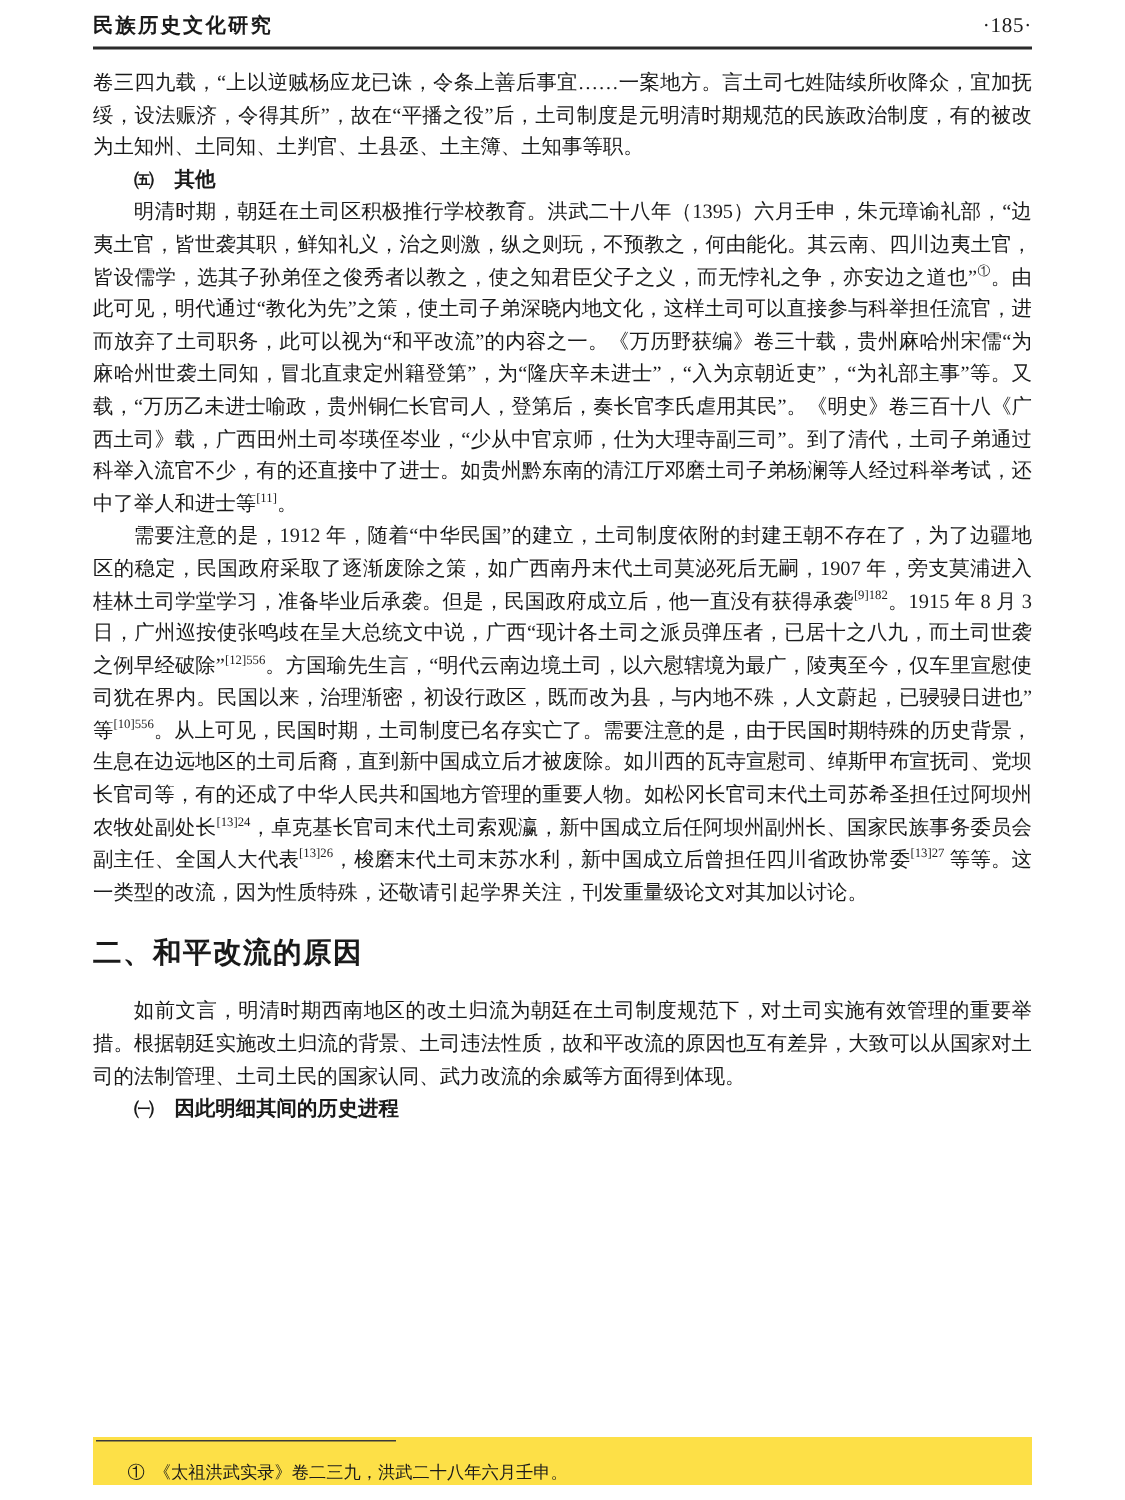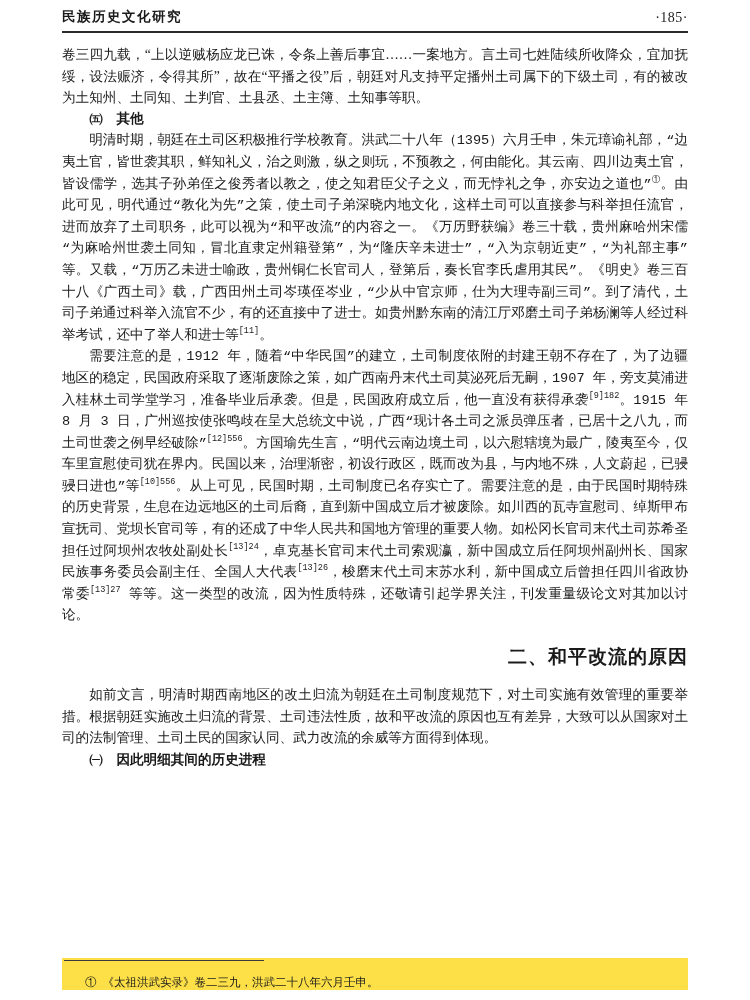--- a/index.html
+++ b/index.html
@@ -40,26 +40,26 @@
     top: 44px; left: 62px;
     width: 626px; height: 900px;
     overflow: hidden;
   }
   p.body, p.subheading {
     font-size: 13.6px;
     line-height: 21.6px;
     text-align: justify;
     margin: 0;
   }
-  p.indent { text-indent: 2em; font-family: Liberation Mono, monospace; }
+  p.indent { text-indent: 2em; }
   p.subheading { font-weight: bold; }
   p.heading {
     font-size: 19px;
     font-weight: bold;
-    text-align: right;
+    text-align: left;
     margin: 17px 0 15px 0;
     letter-spacing: 1px;
   }
   sup.cite {
     font-size: 8.5px;
     line-height: 0;
     vertical-align: super;
     letter-spacing: 0;
   }
   .footnotes {
@@ -85,21 +85,21 @@
 <body>
 
 <div class="page">
 
   <div class="header">
     <span class="journal-title">民族历史文化研究</span>
     <span class="page-number">·185·</span>
   </div>
 
   <div class="article-body">
-      <p class="body">卷三四九载，“上以逆贼杨应龙已诛，令条上善后事宜……一案地方。言土司七姓陆续所收降众，宜加抚绥，设法赈济，令得其所”，故在“平播之役”后，朝廷对凡支持平定播州土司属下的下级土司，有的被改为土知州、土同知、土判官、土县丞、土主簿、土知事等职。</p>
+      <p class="body">卷三四九载，“上以逆贼杨应龙已诛，令条上善后事宜……一案地方。言土司七姓陆续所收降众，宜加抚绥，设法赈济，令得其所”，故在“平播之役”后，土司制度是元明清时期规范的民族政治制度，有的被改为土知州、土同知、土判官、土县丞、土主簿、土知事等职。</p>
       <p class="subheading indent">㈤　其他</p>
       <p class="body indent">明清时期，朝廷在土司区积极推行学校教育。洪武二十八年（1395）六月壬申，朱元璋谕礼部，“边夷土官，皆世袭其职，鲜知礼义，治之则激，纵之则玩，不预教之，何由能化。其云南、四川边夷土官，皆设儒学，选其子孙弟侄之俊秀者以教之，使之知君臣父子之义，而无悖礼之争，亦安边之道也”<sup class="cite">①</sup>。由此可见，明代通过“教化为先”之策，使土司子弟深晓内地文化，这样土司可以直接参与科举担任流官，进而放弃了土司职务，此可以视为“和平改流”的内容之一。《万历野获编》卷三十载，贵州麻哈州宋儒“为麻哈州世袭土同知，冒北直隶定州籍登第”，为“隆庆辛未进士”，“入为京朝近吏”，“为礼部主事”等。又载，“万历乙未进士喻政，贵州铜仁长官司人，登第后，奏长官李氏虐用其民”。《明史》卷三百十八《广西土司》载，广西田州土司岑瑛侄岑业，“少从中官京师，仕为大理寺副三司”。到了清代，土司子弟通过科举入流官不少，有的还直接中了进士。如贵州黔东南的清江厅邓磨土司子弟杨澜等人经过科举考试，还中了举人和进士等<sup class="cite">[11]</sup>。</p>
       <p class="body indent">需要注意的是，1912 年，随着“中华民国”的建立，土司制度依附的封建王朝不存在了，为了边疆地区的稳定，民国政府采取了逐渐废除之策，如广西南丹末代土司莫泌死后无嗣，1907 年，旁支莫浦进入桂林土司学堂学习，准备毕业后承袭。但是，民国政府成立后，他一直没有获得承袭<sup class="cite">[9]182</sup>。1915 年 8 月 3 日，广州巡按使张鸣歧在呈大总统文中说，广西“现计各土司之派员弹压者，已居十之八九，而土司世袭之例早经破除”<sup class="cite">[12]556</sup>。方国瑜先生言，“明代云南边境土司，以六慰辖境为最广，陵夷至今，仅车里宣慰使司犹在界内。民国以来，治理渐密，初设行政区，既而改为县，与内地不殊，人文蔚起，已骎骎日进也”等<sup class="cite">[10]556</sup>。从上可见，民国时期，土司制度已名存实亡了。需要注意的是，由于民国时期特殊的历史背景，生息在边远地区的土司后裔，直到新中国成立后才被废除。如川西的瓦寺宣慰司、绰斯甲布宣抚司、党坝长官司等，有的还成了中华人民共和国地方管理的重要人物。如松冈长官司末代土司苏希圣担任过阿坝州农牧处副处长<sup class="cite">[13]24</sup>，卓克基长官司末代土司索观瀛，新中国成立后任阿坝州副州长、国家民族事务委员会副主任、全国人大代表<sup class="cite">[13]26</sup>，梭磨末代土司末苏水利，新中国成立后曾担任四川省政协常委<sup class="cite">[13]27</sup> 等等。这一类型的改流，因为性质特殊，还敬请引起学界关注，刊发重量级论文对其加以讨论。</p>
       <p class="heading">二、和平改流的原因</p>
       <p class="body indent">如前文言，明清时期西南地区的改土归流为朝廷在土司制度规范下，对土司实施有效管理的重要举措。根据朝廷实施改土归流的背景、土司违法性质，故和平改流的原因也互有差异，大致可以从国家对土司的法制管理、土司土民的国家认同、武力改流的余威等方面得到体现。</p>
       <p class="subheading indent">㈠　因此明细其间的历史进程</p>
     </div>
 
   <div class="footnotes">
     <div class="fn-rule"></div>

